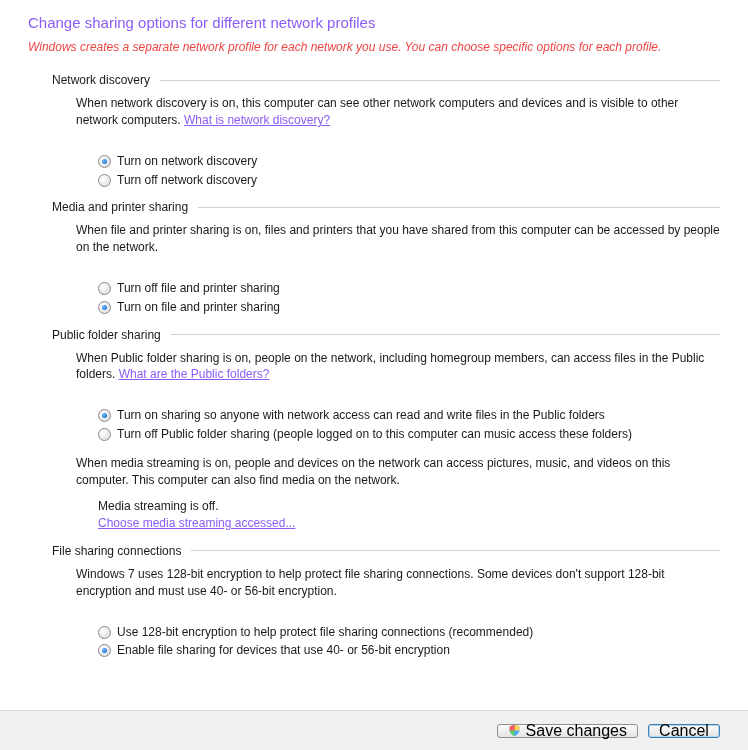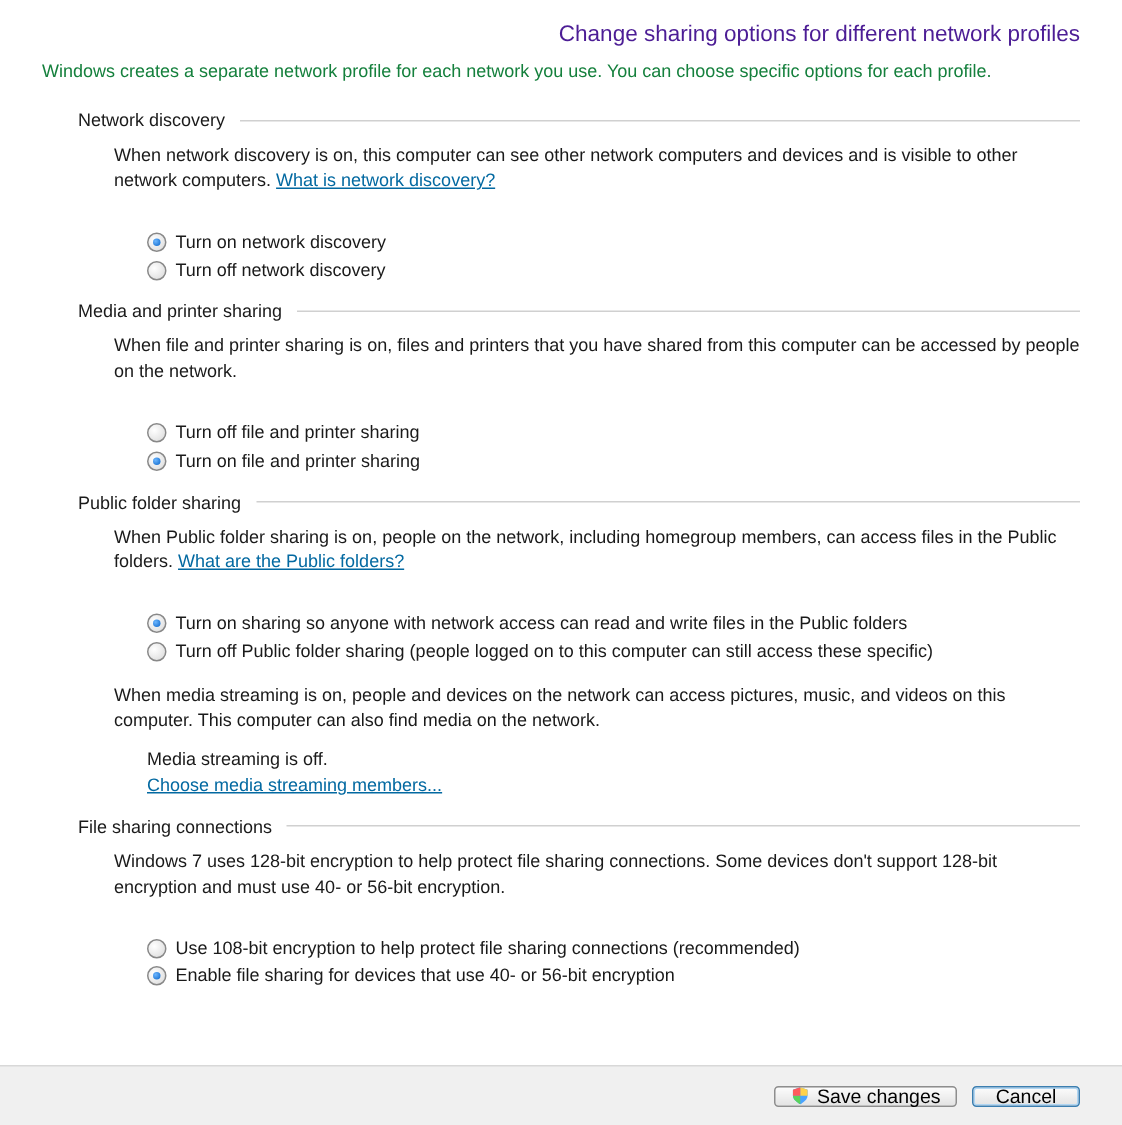--- a/index.html
+++ b/index.html
@@ -17,28 +17,28 @@
     position: relative;
   }
   .content {
     padding: 10px 28px 0 28px;
     height: 710px;
     overflow: hidden;
   }
   h1 {
     font-size: 15px;
     font-weight: normal;
-    color: #4c1d95;
+    color: #8b5cf6;
     margin: 4px 0 8px 0;
-    text-align: right;
   }
   .intro {
-    color: #15803d;
+    color: #ef4444;
     margin: 0 0 18px 0;
     line-height: 1.35;
+    font-style: italic;
   }
   .profile-header {
     display: flex;
     align-items: center;
     margin: 6px 0 8px 0;
   }
   .profile-header .label {
     white-space: nowrap;
     padding-right: 8px;
   }
@@ -72,21 +72,21 @@
   }
   .section-header .rule {
     flex: 1; height: 1px; background: #d0d0d0;
   }
   .section-body {
     margin-left: 24px;
     line-height: 1.4;
   }
   .desc { margin-bottom: 6px; }
   a.link {
-    color: #0369a1;
+    color: #8b5cf6;
     text-decoration: underline;
     cursor: pointer;
     text-align: center;
   }
   .radio-group {
     margin: 24px 0 0 22px;
   }
   .radio-row {
     display: flex;
     align-items: flex-start;
@@ -128,21 +128,21 @@
     gap: 10px;
   }
   .btn {
     height: 14px;
     min-width: 72px;
     padding: 0 10px;
     border: 1px solid #8e8e8e;
     border-radius: 3px;
     background: linear-gradient(#fcfcfc,#e3e3e3);
     font-family: inherit;
-    font-size: 13px;
+    font-size: 16px;
     display: inline-flex;
     align-items: center;
     justify-content: center;
     gap: 5px;
     cursor: pointer;
   }
   .btn.default {
     border: 1px solid #3c7fb1;
     box-shadow: 0 0 0 1px #b0d6f3 inset;
   }
@@ -211,47 +211,47 @@
         <div class="desc">
           <span>When Public folder sharing is on, people on the network, including homegroup members, can access files in the Public folders. </span><a class="link">What are the Public folders?</a>
         </div>
         <div class="radio-group">
           <div class="radio-row">
             <span class="radio checked"></span>
             <span class="radio-label">Turn on sharing so anyone with network access can read and write files in the Public folders</span>
           </div>
           <div class="radio-row">
             <span class="radio"></span>
-            <span class="radio-label">Turn off Public folder sharing (people logged on to this computer can still access these specific)</span>
+            <span class="radio-label">Turn off Public folder sharing (people logged on to this computer can music access these folders)</span>
           </div>
         </div>
       </div>
     </div>
 
     <div class="section">
       <div class="section-body">
         <div class="desc">When media streaming is on, people and devices on the network can access pictures, music, and videos on this computer. This computer can also find media on the network.</div>
         <div class="status-block">
           <div>Media streaming is off.</div>
-          <a class="link">Choose media streaming members...</a>
+          <a class="link">Choose media streaming accessed...</a>
         </div>
       </div>
     </div>
 
     <div class="section">
       <div class="section-header">
         <span class="label">File sharing connections</span>
         <span class="rule"></span>
       </div>
       <div class="section-body">
         <div class="desc">Windows 7 uses 128-bit encryption to help protect file sharing connections. Some devices don't support 128-bit encryption and must use 40- or 56-bit encryption.</div>
         <div class="radio-group">
           <div class="radio-row">
             <span class="radio"></span>
-            <span class="radio-label">Use 108-bit encryption to help protect file sharing connections (recommended)</span>
+            <span class="radio-label">Use 128-bit encryption to help protect file sharing connections (recommended)</span>
           </div>
           <div class="radio-row">
             <span class="radio checked"></span>
             <span class="radio-label">Enable file sharing for devices that use 40- or 56-bit encryption</span>
           </div>
         </div>
       </div>
     </div>
 
   </div>

